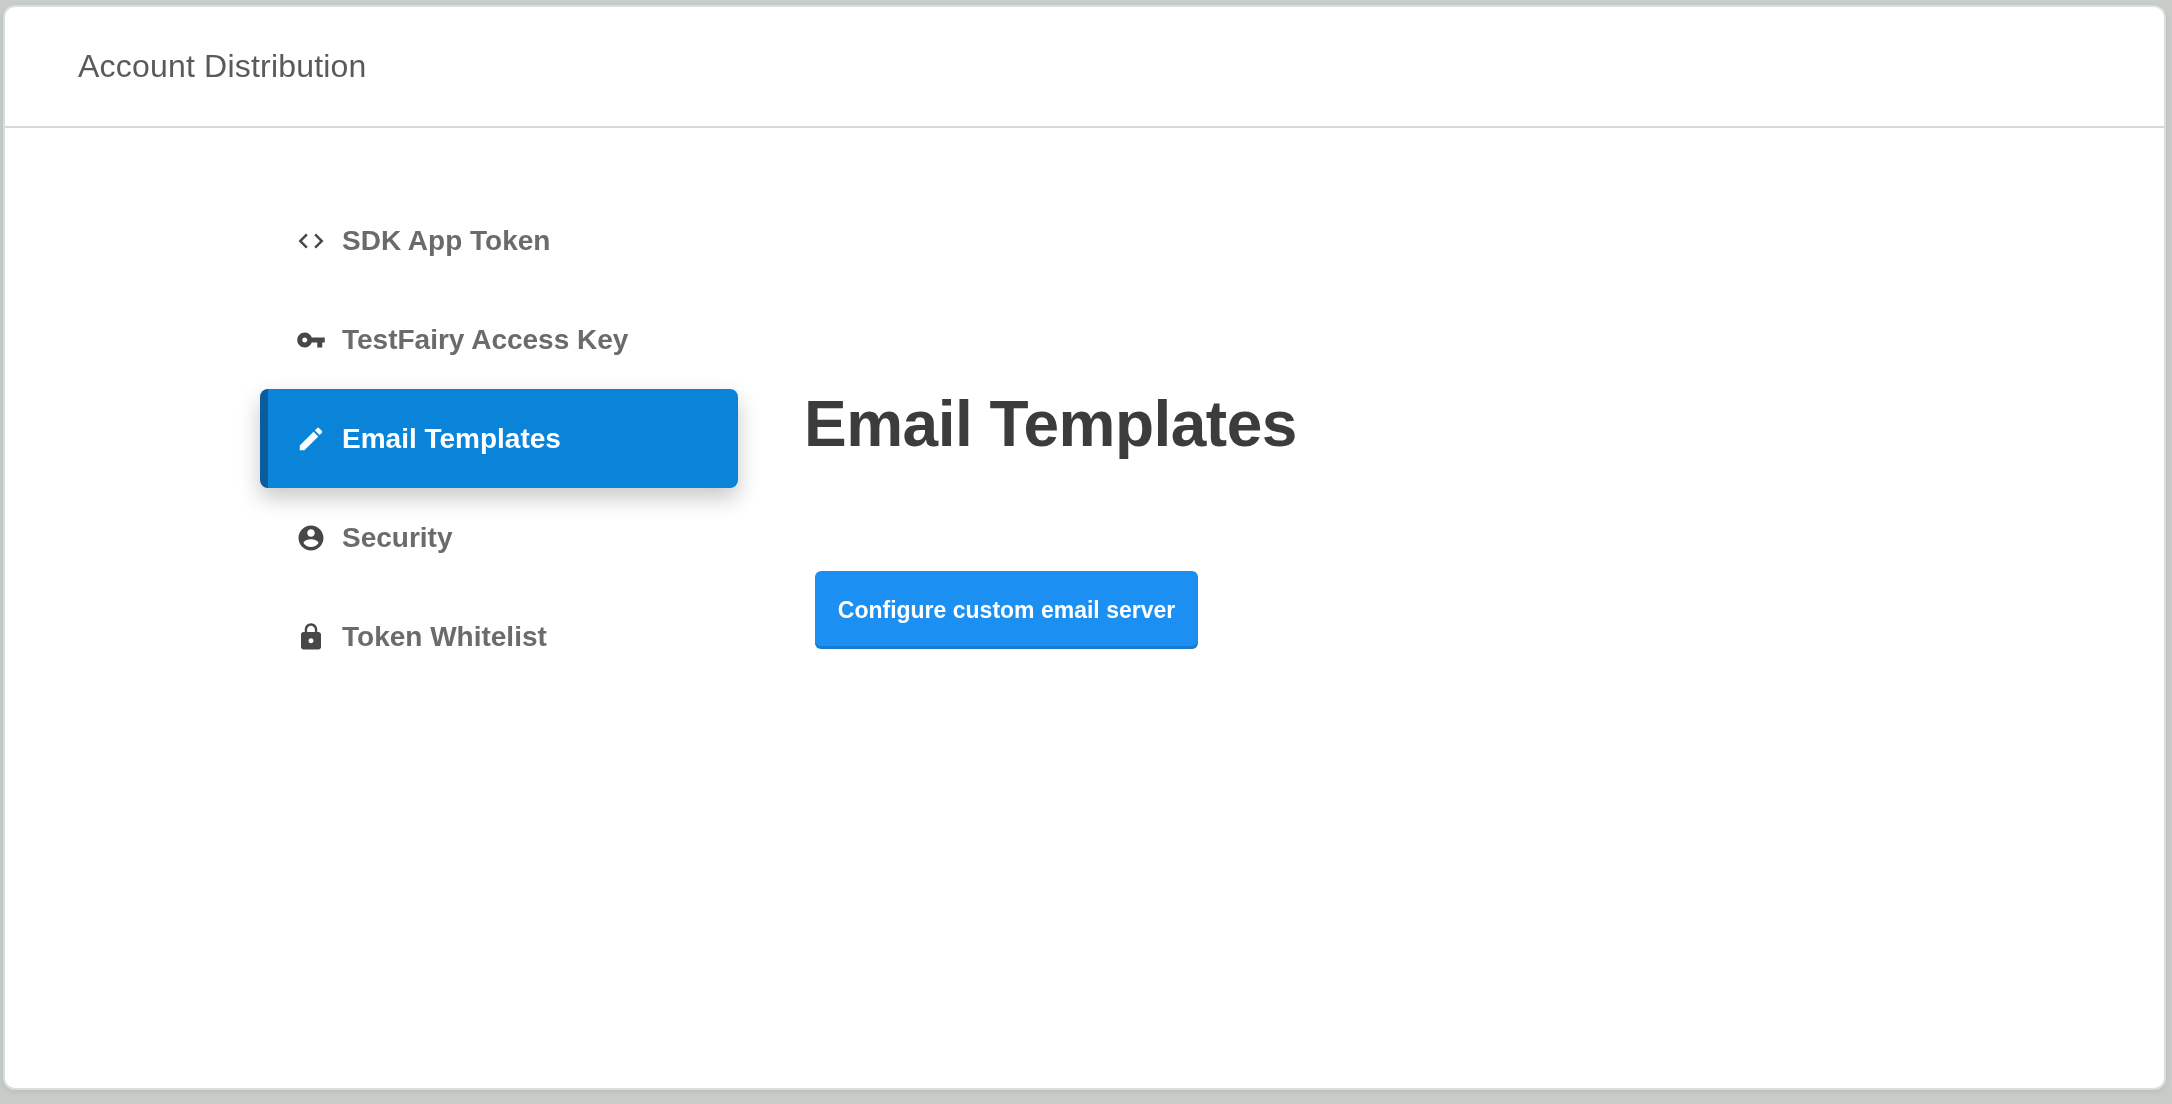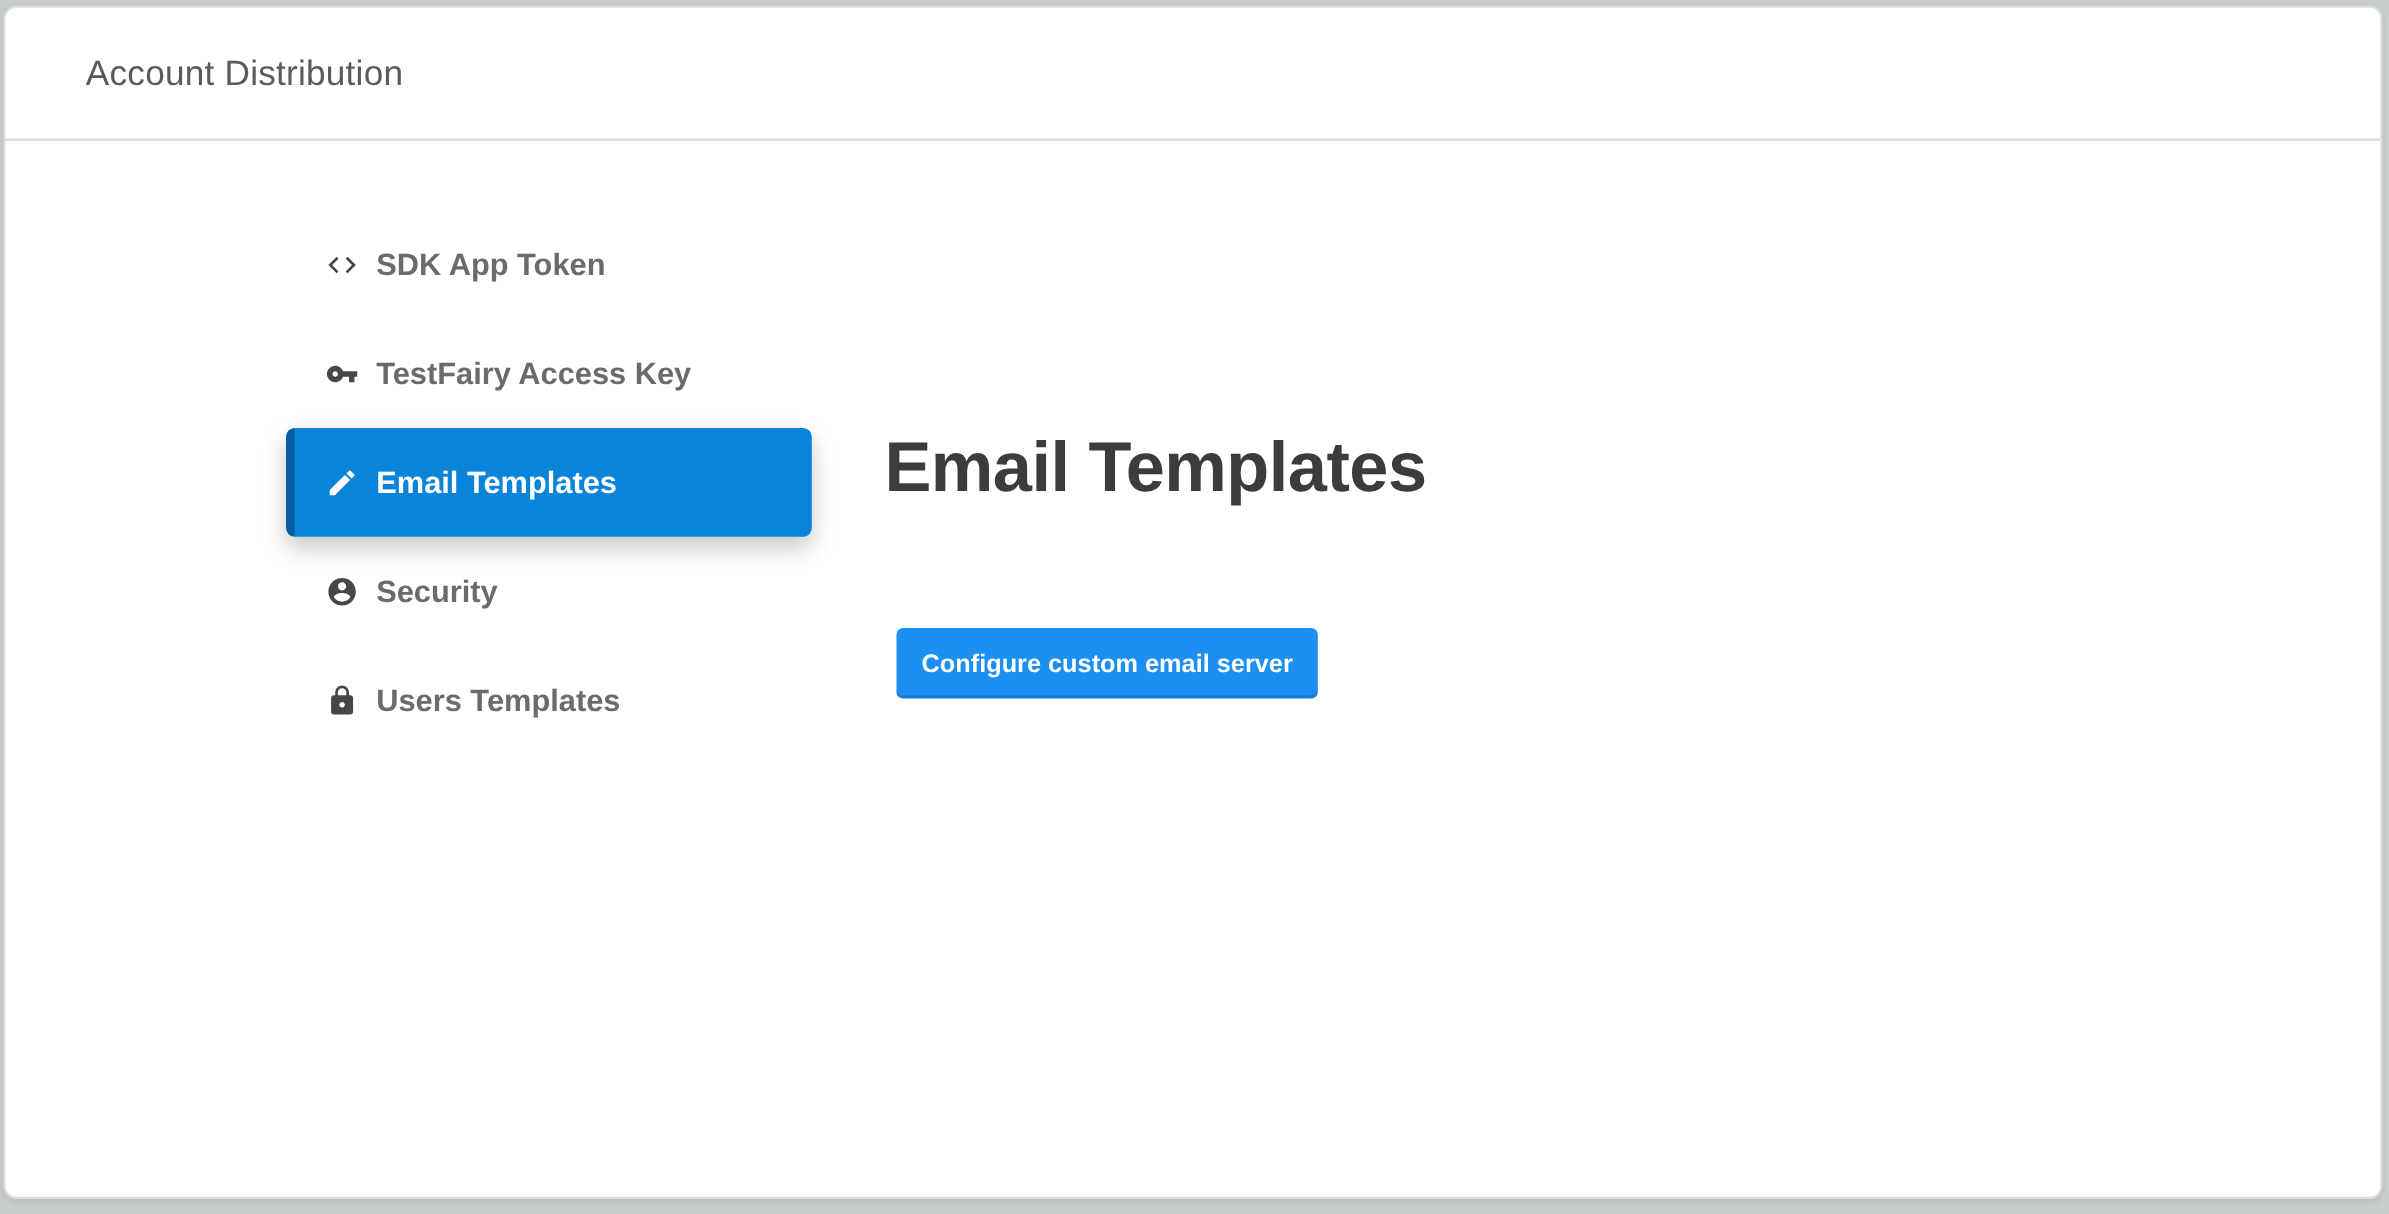--- a/index.html
+++ b/index.html
@@ -85,21 +85,21 @@
     position: absolute;
     left: 786px; top: 372px;
     font-size: 23px;
     font-weight: 700;
     color: #333333;
     white-space: nowrap;
   }
   .primary-button {
     position: absolute;
     left: 810px; top: 441px;
-    width: 383px; height: 64px;
+    width: 383px; height: 78px;
     background: var(--btn-blue, #1b90f2);
     border: none;
     border-radius: 6px;
     color: #ffffff;
     font-family: "Liberation Sans", sans-serif;
     font-size: 23px;
     font-weight: 700;
     cursor: pointer;
     box-shadow: inset 0 -3px 0 rgba(0,0,0,0.14);
   }
@@ -144,19 +144,19 @@
             </svg>
     </span>
     <span class="nav-label">Security</span>
   </div>
         <div class="nav-item">
     <span class="nav-icon">
       <svg viewBox="0 0 24 24">
               <path d="M18 8h-1V6c0-2.76-2.24-5-5-5S7 3.24 7 6v2H6c-1.1 0-2 .9-2 2v10c0 1.1.9 2 2 2h12c1.1 0 2-.9 2-2V10c0-1.1-.9-2-2-2zm-6 9c-1.1 0-2-.9-2-2s.9-2 2-2 2 .9 2 2-.9 2-2 2zm3.1-9H8.9V6c0-1.71 1.39-3.1 3.1-3.1 1.71 0 3.1 1.39 3.1 3.1v2z"></path>
             </svg>
     </span>
-    <span class="nav-label">Users Templates</span>
+    <span class="nav-label">Token Whitelist</span>
   </div>
       </nav>
     <h1 class="main-heading">Email Templates</h1>
     <button class="primary-button">Configure custom email server</button>
   </div>
 </div>
 
 </body></html>

